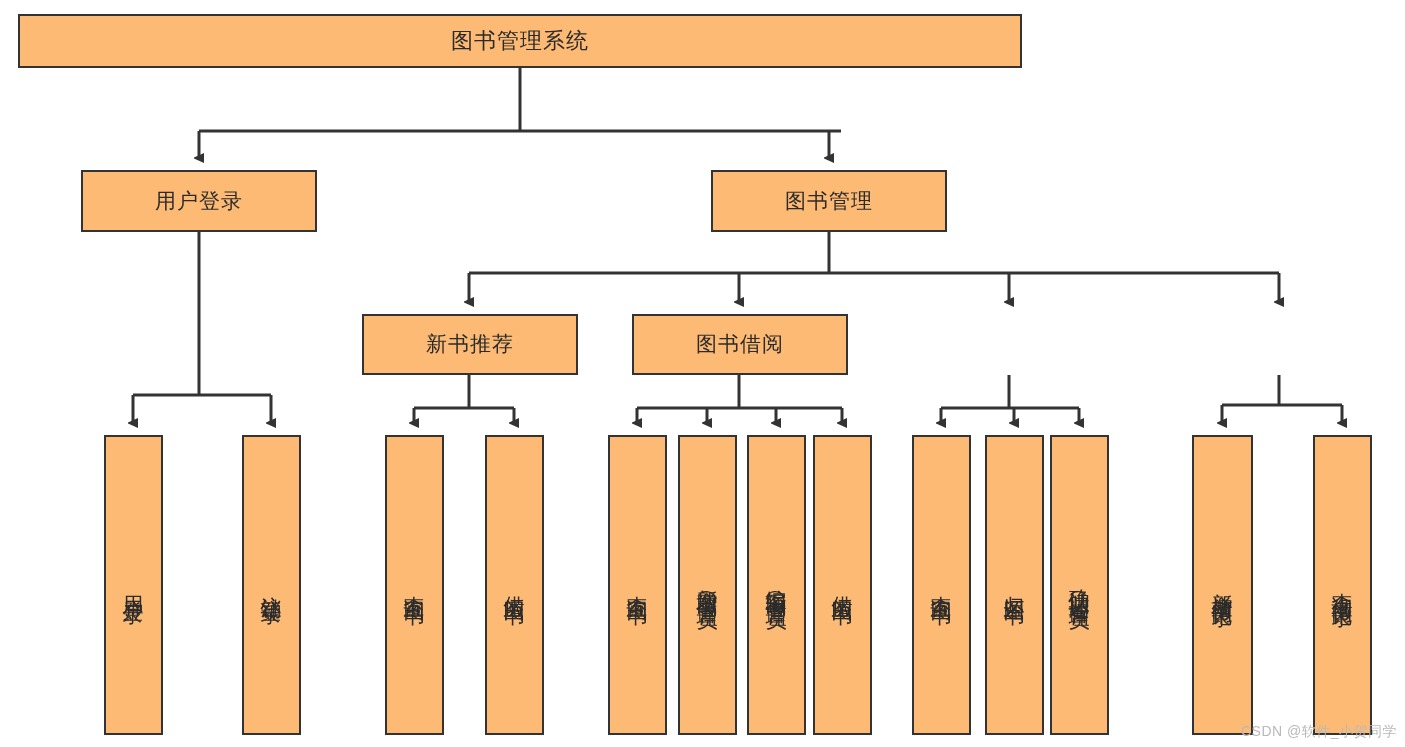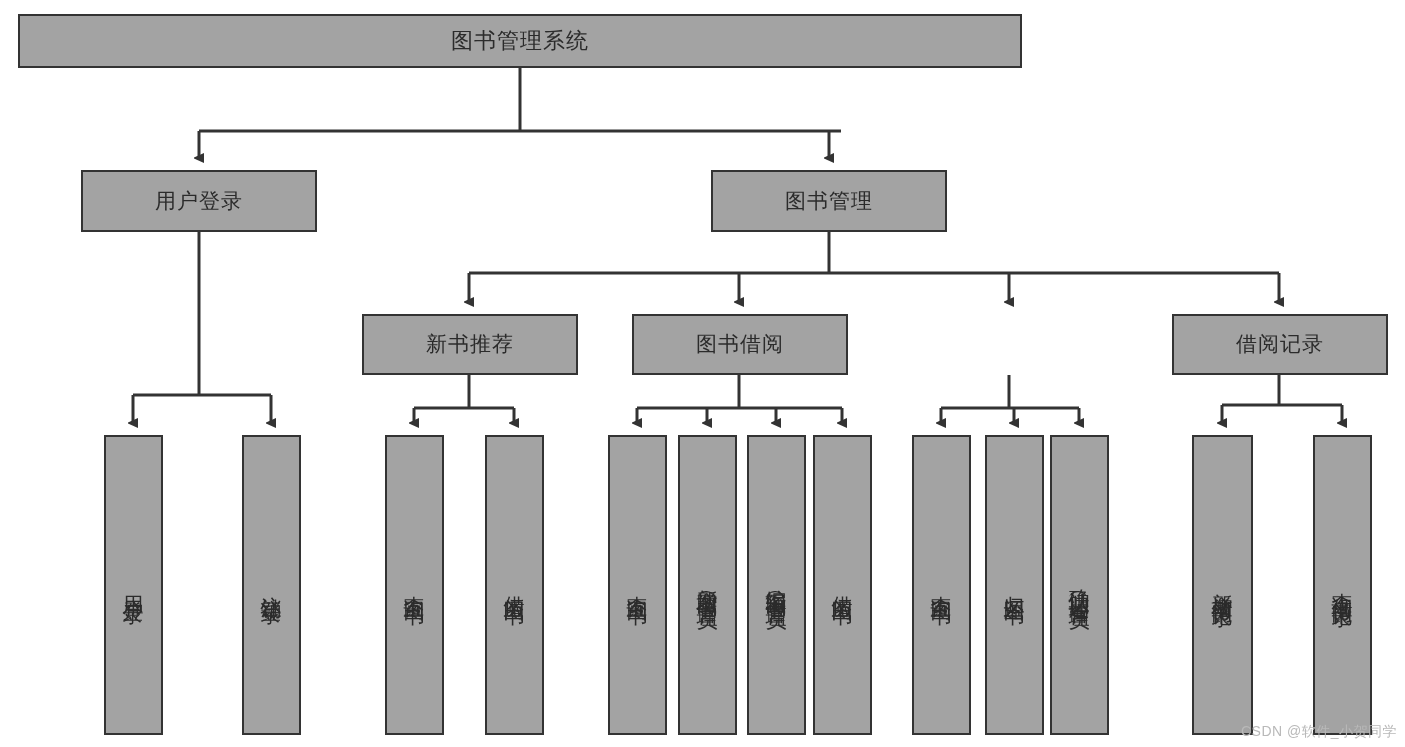--- a/index.html
+++ b/index.html
@@ -22,21 +22,21 @@
     left: 0;
     top: 0;
     width: 1405px;
     height: 747px;
     pointer-events: none;
   }
   .node {
     position: absolute;
     box-sizing: border-box;
     border: 2px solid #333333;
-    background: #a3a3a3;
+    background: #fdba74;
     display: flex;
     align-items: center;
     justify-content: center;
     color: #2b2b2b;
   }
   .node .label {
     display: block;
     text-align: center;
     line-height: 1.18;
     white-space: nowrap;
@@ -134,23 +134,20 @@
   <div class="node horizontal" style="left:711px; top:170px; width:236px; height:62px;">
     <span class="label">图书管理</span>
   </div>
 
   <div class="node horizontal" style="left:632px; top:314px; width:216px; height:61px;">
     <span class="label">图书借阅</span>
   </div>
   <div class="node horizontal" style="left:362px; top:314px; width:216px; height:61px;">
     <span class="label">新书推荐</span>
   </div>
-  <div class="node horizontal" style="left:1172px; top:314px; width:216px; height:61px;">
-    <span class="label">借阅记录</span>
-  </div>
 
   <div class="node vertical" style="left:104px; top:435px; width:59px; height:300px;">
     <span class="label">用户登录</span>
   </div>
   <div class="node vertical" style="left:242px; top:435px; width:59px; height:300px;">
     <span class="label">注销登录</span>
   </div>
   <div class="node vertical" style="left:385px; top:435px; width:59px; height:300px;">
     <span class="label">查询图书</span>
   </div>

